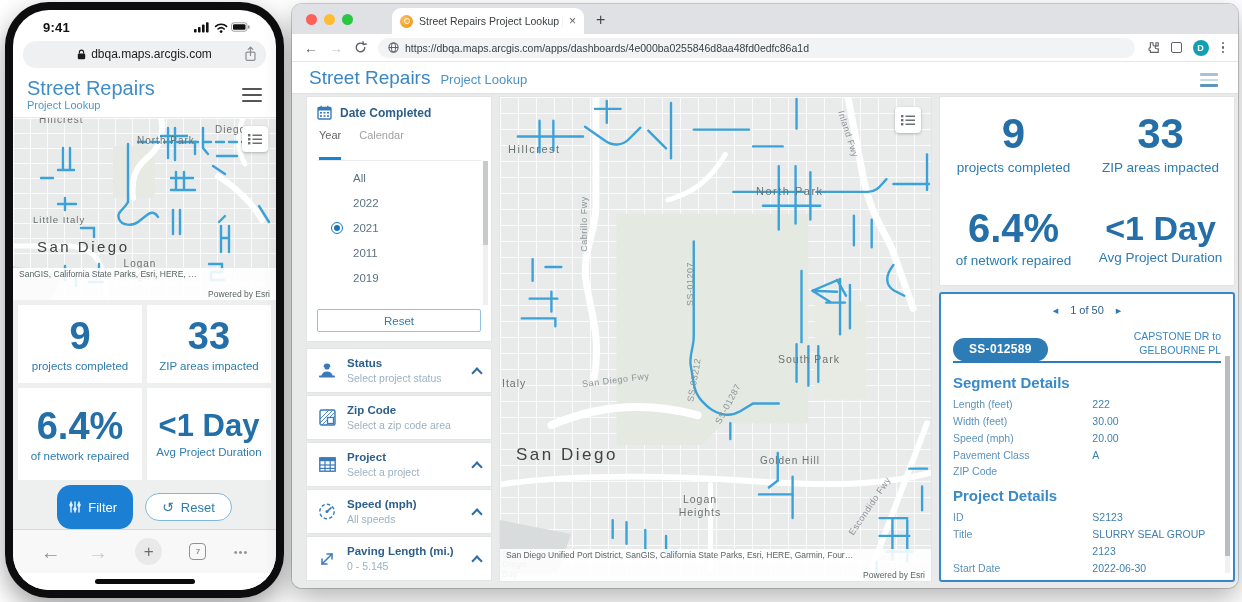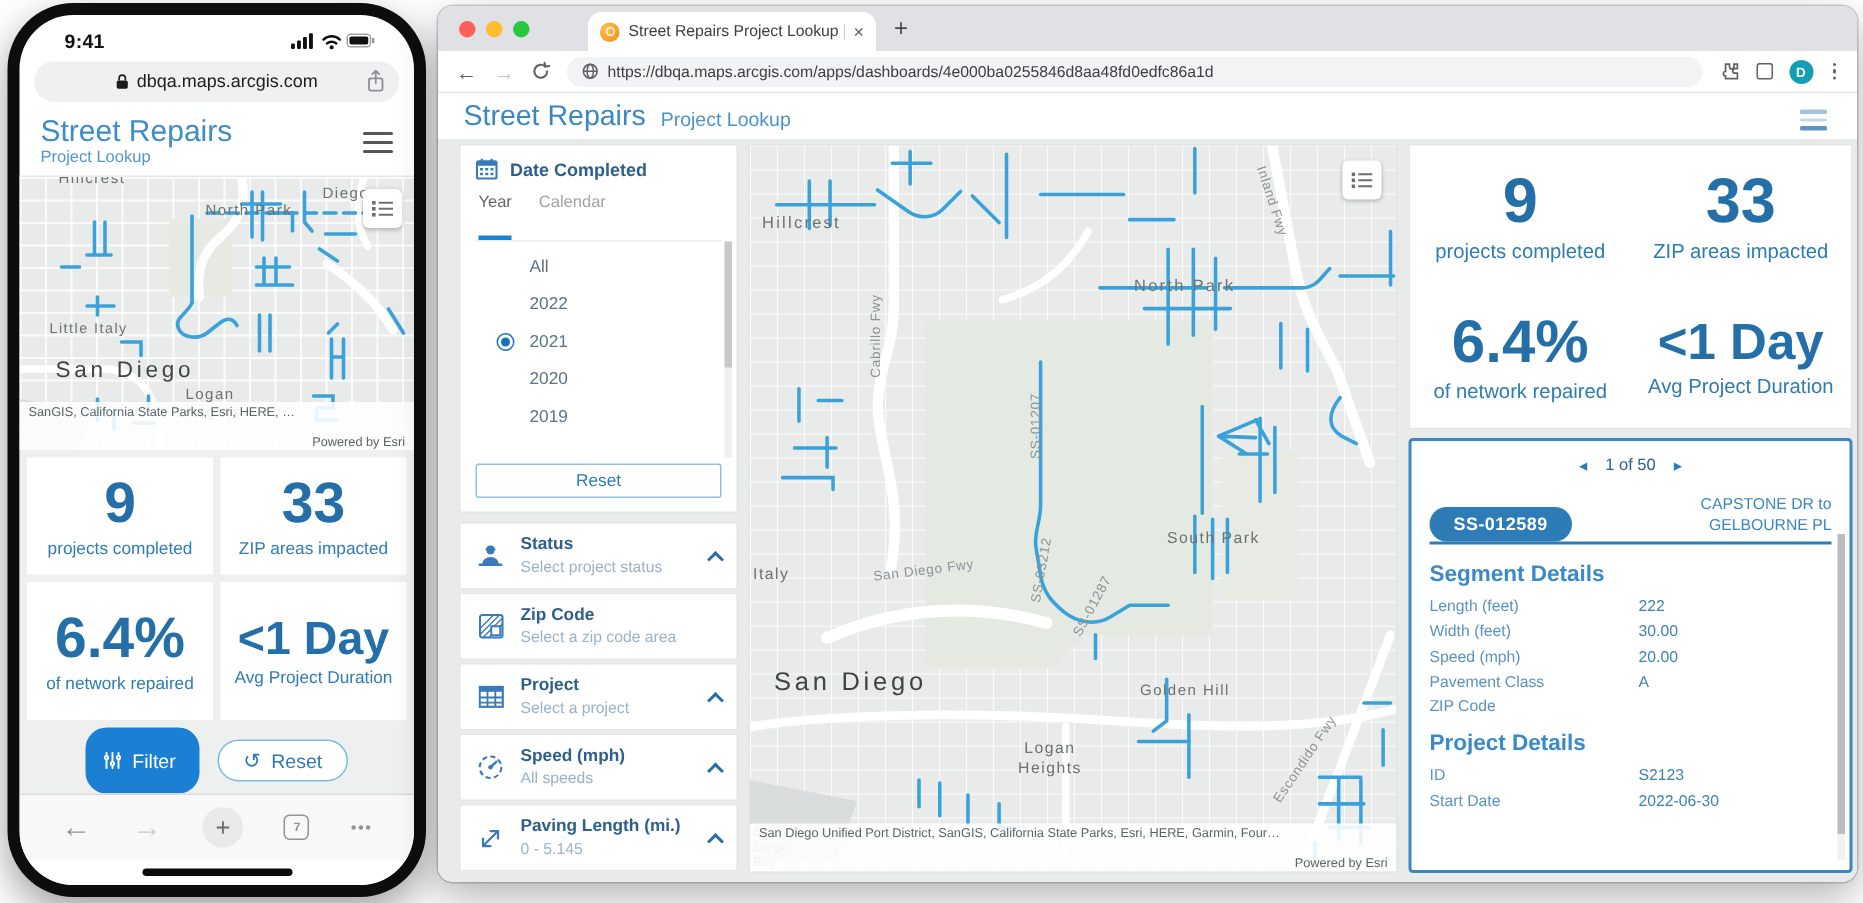--- a/index.html
+++ b/index.html
@@ -400,21 +400,21 @@
             <div class="yopt">
                 <span class="pad"></span>
                 <span>2022</span>
               </div>
             <div class="yopt">
                 <span class="radio"></span>
                 <span>2021</span>
               </div>
             <div class="yopt">
                 <span class="pad"></span>
-                <span>2020</span>
+                <span>2011</span>
               </div>
             <div class="yopt">
                 <span class="pad"></span>
                 <span>2019</span>
               </div>
           </div>
           <div class="dc-scroll">
               <span class="thumb"></span>
             </div>
           <button class="btn-reset-d">Reset</button>
@@ -639,20 +639,24 @@
             <div class="drow">
                 <span class="dl">ZIP Code</span>
                 <span class="dv"></span>
               </div>
             <div class="dsec-title" style="margin-top:7px;">Project Details</div>
             <div class="drow">
                 <span class="dl">ID</span>
                 <span class="dv">S2123</span>
               </div>
             <div class="drow">
+                <span class="dl">Title</span>
+                <span class="dv">SLURRY SEAL GROUP 2123</span>
+              </div>
+            <div class="drow">
                 <span class="dl">Start Date</span>
                 <span class="dv">2022-06-30</span>
               </div>
 
           </div>
           <div class="dt-scroll">
               <span class="thumb"></span>
             </div>
         </div>
       </div>

